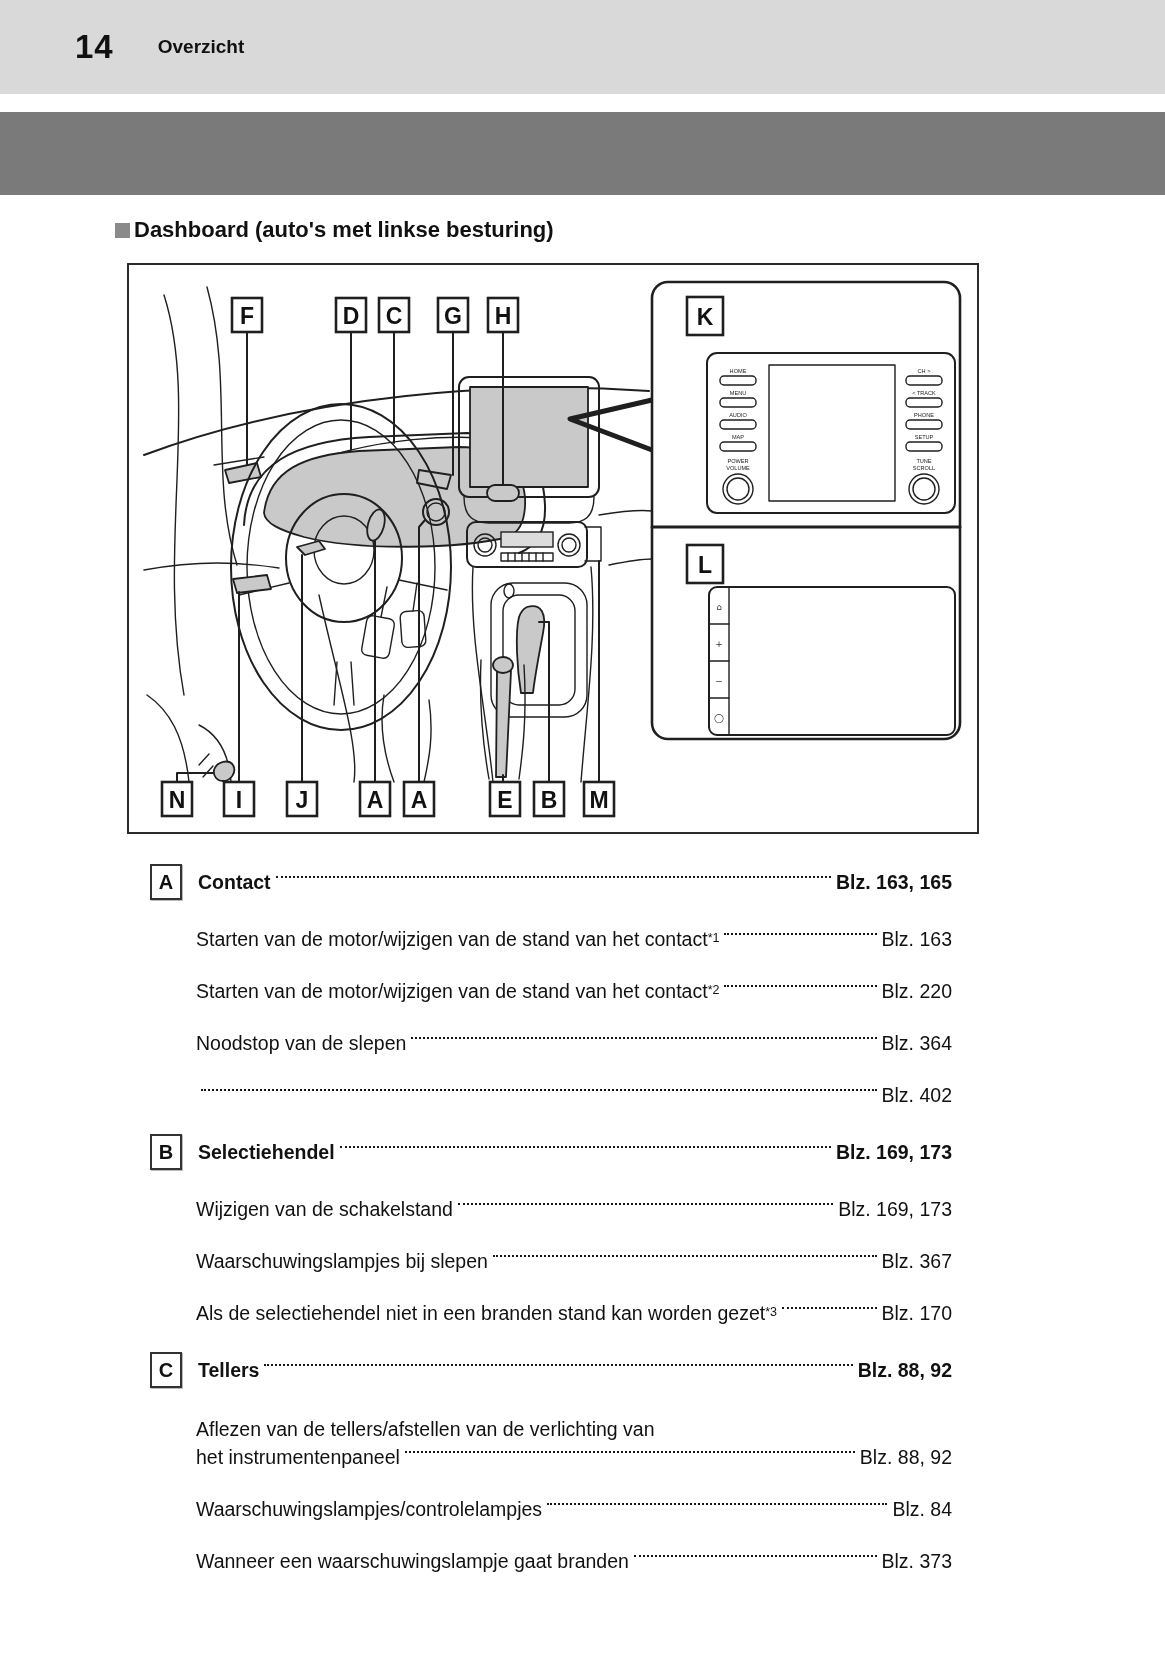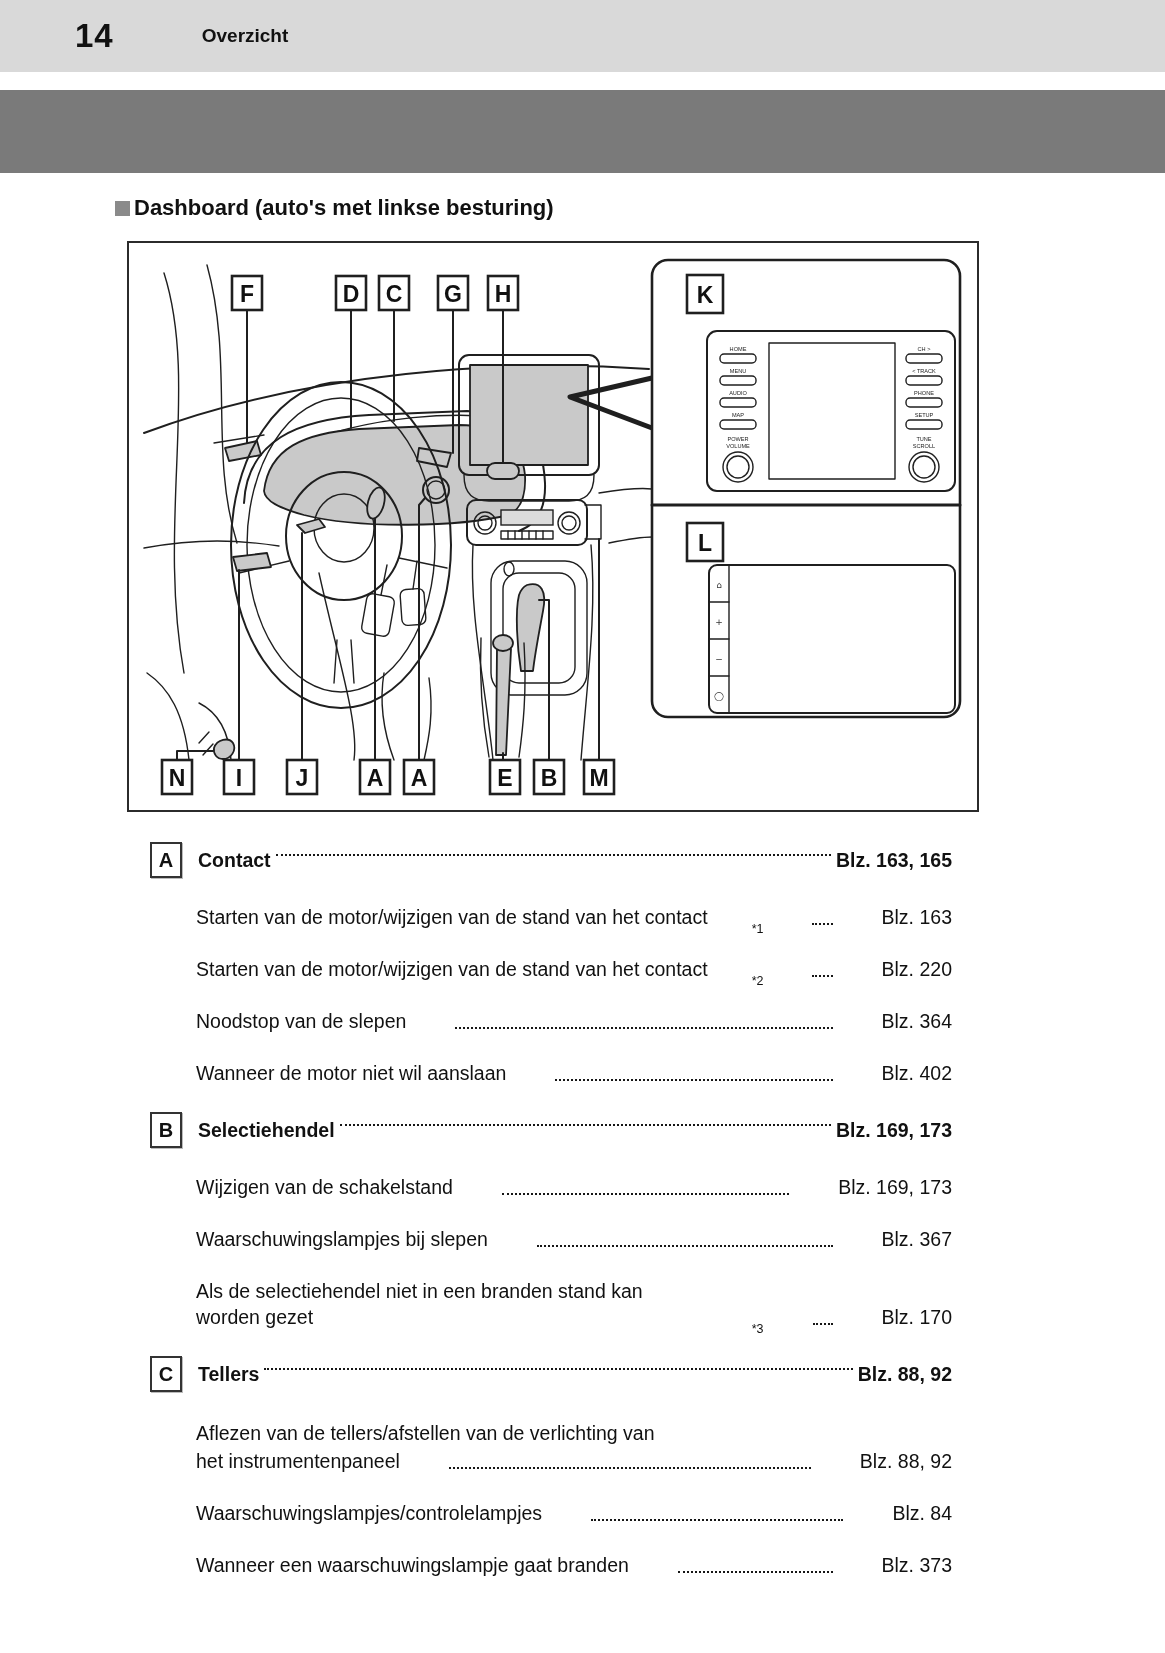--- a/index.html
+++ b/index.html
@@ -1,21 +1,21 @@
 <!DOCTYPE html>
 <html><head>
 <meta charset="utf-8">
 <style>
   html,body{margin:0;padding:0;background:#fff;}
   .page{position:relative;width:1165px;height:1653px;background:#fff;overflow:hidden;
         font-family:"Liberation Sans","DejaVu Sans",sans-serif;color:#111;}
   
-  .page-header{height:72px;background:#d9d9d9;display:flex;align-items:center;}
+  .page-header{height:94px;background:#d9d9d9;display:flex;align-items:center;}
   .page-num{font-size:33px;font-weight:bold;margin-left:75px;letter-spacing:1px;}
-  .page-sec{font-size:19px;font-weight:bold;margin-left:88px;}
+  .page-sec{font-size:19px;font-weight:bold;margin-left:44px;}
   .banner{height:83px;background:#7a7a7a;margin-top:18px;}
   
   .heading{margin:22px 0 0 115px;font-size:22px;font-weight:bold;display:flex;align-items:center;text-align:center;}
   .heading .sq{width:15px;height:15px;background:#8a8a8a;display:inline-block;margin-right:4px;}
   
   .figure{margin:20px 0 0 127px;width:848px;height:567px;border:2px solid #2b2b2b;box-sizing:content-box;}
   svg text{user-select:none;}
   .ln{fill:none;stroke:#1f1f1f;stroke-width:2;stroke-linecap:round;stroke-linejoin:round;}
   .thin{stroke-width:1.4;}
   .thick{stroke-width:3;}
@@ -24,21 +24,21 @@
   .filll{fill:#dcdcdc;stroke:#1f1f1f;stroke-width:1.4;}
   .lbox{fill:#ffffff;stroke:#1f1f1f;stroke-width:2.6;}
   .ltxt{font-family:"Liberation Sans",sans-serif;font-weight:bold;font-size:23px;fill:#111;text-anchor:middle;}
   .stxt{font-family:"Liberation Sans",sans-serif;font-size:5.6px;fill:#222;text-anchor:middle;}
   .itxt{font-family:"DejaVu Sans",sans-serif;font-size:9px;fill:#333;text-anchor:middle;}
   
   .toc{margin:30px 0 0 150px;width:802px;font-size:19.5px;line-height:26px;}
   .sec-head{display:flex;align-items:center;margin:26px 0 8px 0;font-weight:bold;}
   .letterbox{width:28px;height:32px;border:2px solid #333;display:flex;align-items:center;justify-content:center;
              font-size:20px;font-weight:bold;margin-right:16px;flex:none;box-shadow:1px 1px 0 #bbb;}
-  .entry{display:flex;align-items:flex-end;margin:26px 0 14px 46px;gap:44px;}
+  .entry{display:flex;align-items:center;margin:26px 0 14px 46px;}
   .pre-line{margin:28px 0 0 46px;}
   .pre-line + .entry{margin-top:2px;}
   .dots{flex:1;border-bottom:2.6px dotted #161616;margin:0 5px;position:relative;top:-5px;min-width:20px;}
   .pg{white-space:nowrap;}
   .sec-head .t,.sec-head .pg{font-weight:bold;}
   sup{font-size:12.5px;line-height:0;position:relative;top:-1px;}
 </style>
 </head>
 <body>
 
@@ -281,21 +281,20 @@
           <sup>*2</sup>
         <span class="dots"></span>
         <span class="pg">Blz. 220</span>
       </div>
       <div class="entry">
         <span class="t">Noodstop van de slepen</span>
         <span class="dots"></span>
         <span class="pg">Blz. 364</span>
       </div>
       <div class="entry">
-        <span class="t">Wanneer de motor niet wil aanslaan</span>
         <span class="dots"></span>
         <span class="pg">Blz. 402</span>
       </div>
     </div>
 
     <div class="sec">
       <div class="sec-head">
         <span class="letterbox">B</span>
         <span class="t">Selectiehendel</span>
         <span class="dots"></span>

